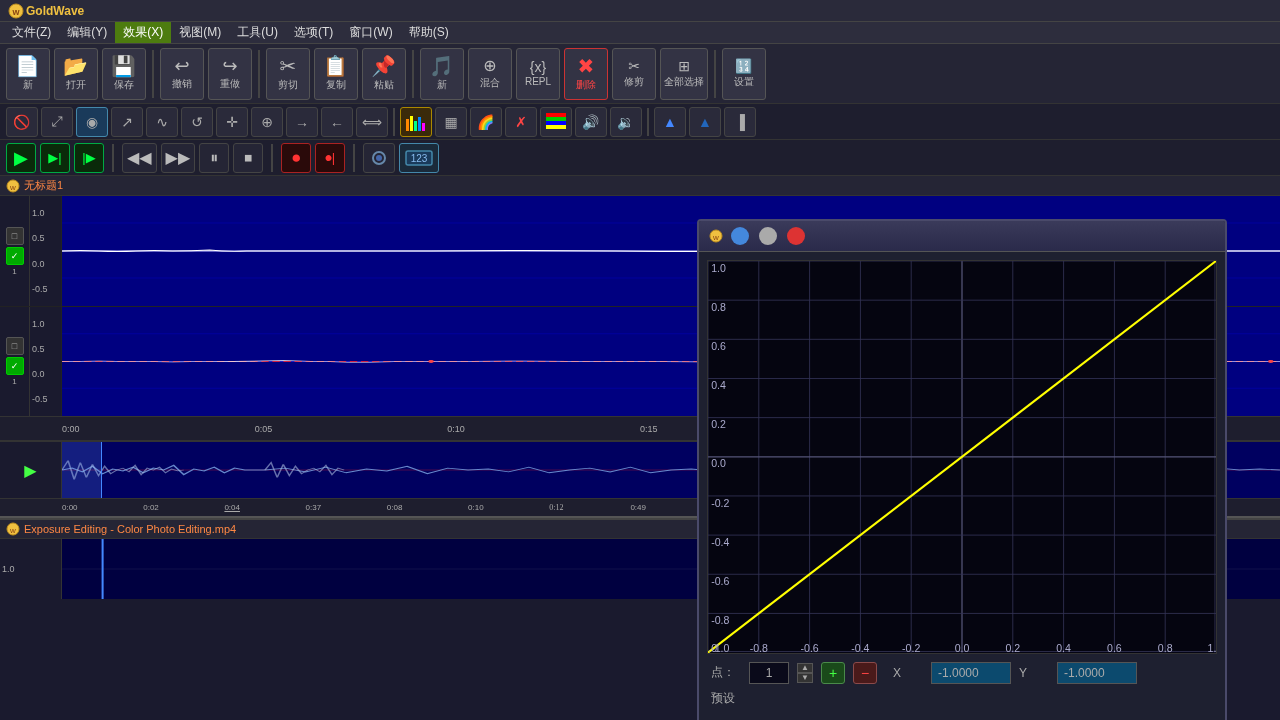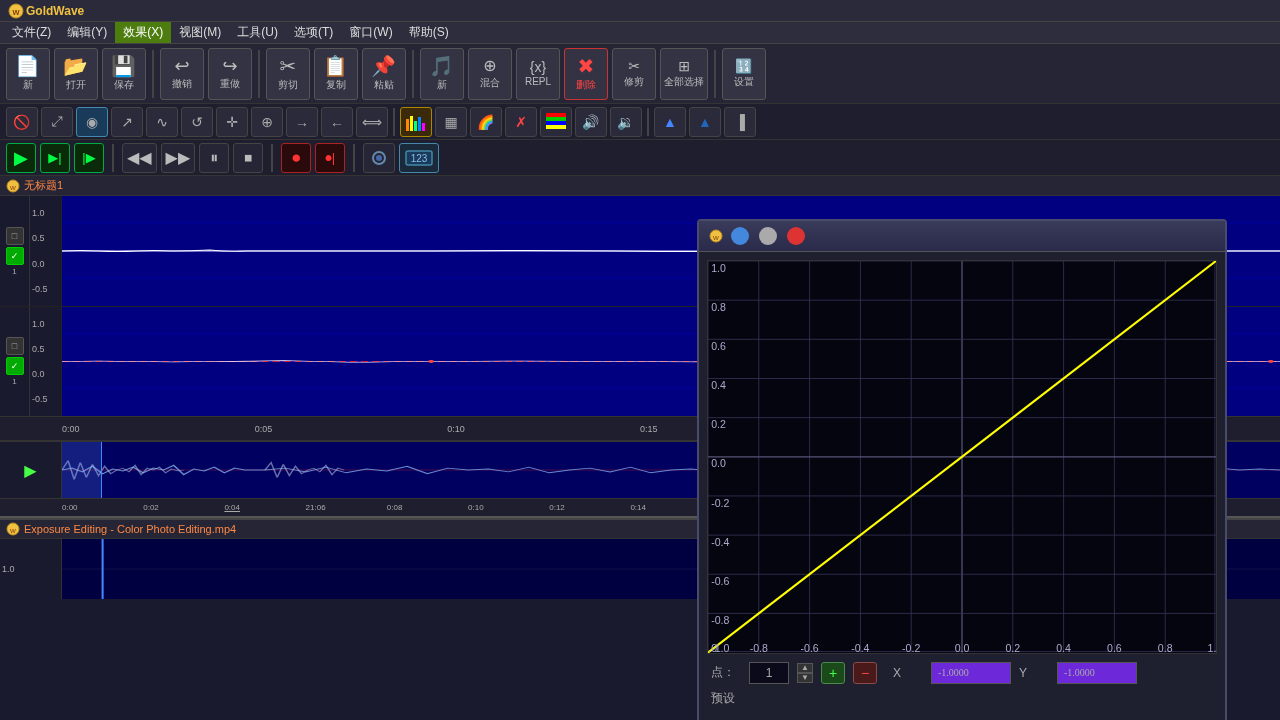--- a/index.html
+++ b/index.html
@@ -56,21 +56,21 @@
 
     .dialog-content { flex: 1; padding: 8px; display: flex; flex-direction: column; }
 
     
     #chart-area { flex: 1; background: #0a0a1a; border: 1px solid #333; position: relative; margin-bottom: 8px; }
 
     
     .dialog-bottom { height: 70px; display: flex; flex-direction: column; gap: 6px; }
     .dialog-row { display: flex; align-items: center; gap: 8px; padding: 0 4px; }
     .dialog-label { color: #aaa; font-size: 12px; min-width: 30px; }
-    .dialog-input { background: #6d28d9; border: 1px solid #555; color: #aaa; padding: 2px 6px; font-size: 10px; width: 80px; height: 22px; font-family: Liberation Serif, serif; }
+    .dialog-input { background: #0c4a6e; border: 1px solid #555; color: #aaa; padding: 2px 6px; font-size: 12px; width: 80px; height: 22px; }
     .dialog-spinner { display: flex; flex-direction: column; }
     .spin-btn { width: 16px; height: 10px; background: #333; border: 1px solid #555; display: flex; align-items: center; justify-content: center; font-size: 8px; color: #aaa; cursor: pointer; }
     .num-input { background: #0a0a1a; border: 1px solid #555; color: #aaa; padding: 2px 4px; font-size: 12px; width: 40px; height: 22px; text-align: center; }
     .icon-btn { width: 24px; height: 22px; background: #333; border: 1px solid #555; border-radius: 3px; display: flex; align-items: center; justify-content: center; cursor: pointer; color: #aaa; font-size: 14px; }
     .icon-btn.green { background: #1a4a1a; border-color: #4a8a4a; color: #44ff44; }
     .icon-btn.red { background: #4a1a1a; border-color: #8a4a4a; color: #ff4444; }
     .preset-label { color: #aaa; font-size: 12px; }
 
     
     .wave-svg { position: absolute; top: 0; left: 0; width: 100%; height: 100%; }
@@ -341,25 +341,25 @@
           </svg>
 
           <div style="position:absolute;top:0;left:0;width:40px;height:100%;background:rgba(100,150,255,0.2);border-right:1px solid #4488ff;"></div>
         </div>
       </div>
 
       <div style="height:18px;background:#1e1e2e;display:flex;align-items:center;border-top:1px solid #333;padding-left:62px;font-size:8px;color:#aaa;">
         <span style="flex:1;">0:00</span>
           <span style="flex:1;">0:02</span>
           <span style="flex:1;text-decoration:underline;">0:04</span>
-        <span style="flex:1;">21:06</span>
+        <span style="flex:1;">0:37</span>
           <span style="flex:1;">0:08</span>
           <span style="flex:1;">0:10</span>
-        <span style="flex:1;">0:12</span>
-          <span style="flex:1;">0:14</span>
+        <span style="flex:1;font-family:Liberation Serif, serif;">0:12</span>
+          <span style="flex:1;">0:49</span>
           <span style="flex:1;">0:16</span>
         <span style="flex:1;">0:18</span>
           <span style="flex:1;">0:20</span>
           <span style="flex:1;">0:22</span>
         <span style="flex:1;">0:24</span>
           <span style="flex:1;">0:26</span>
           <span style="flex:1;">0:</span>
       </div>
     </div>
 

